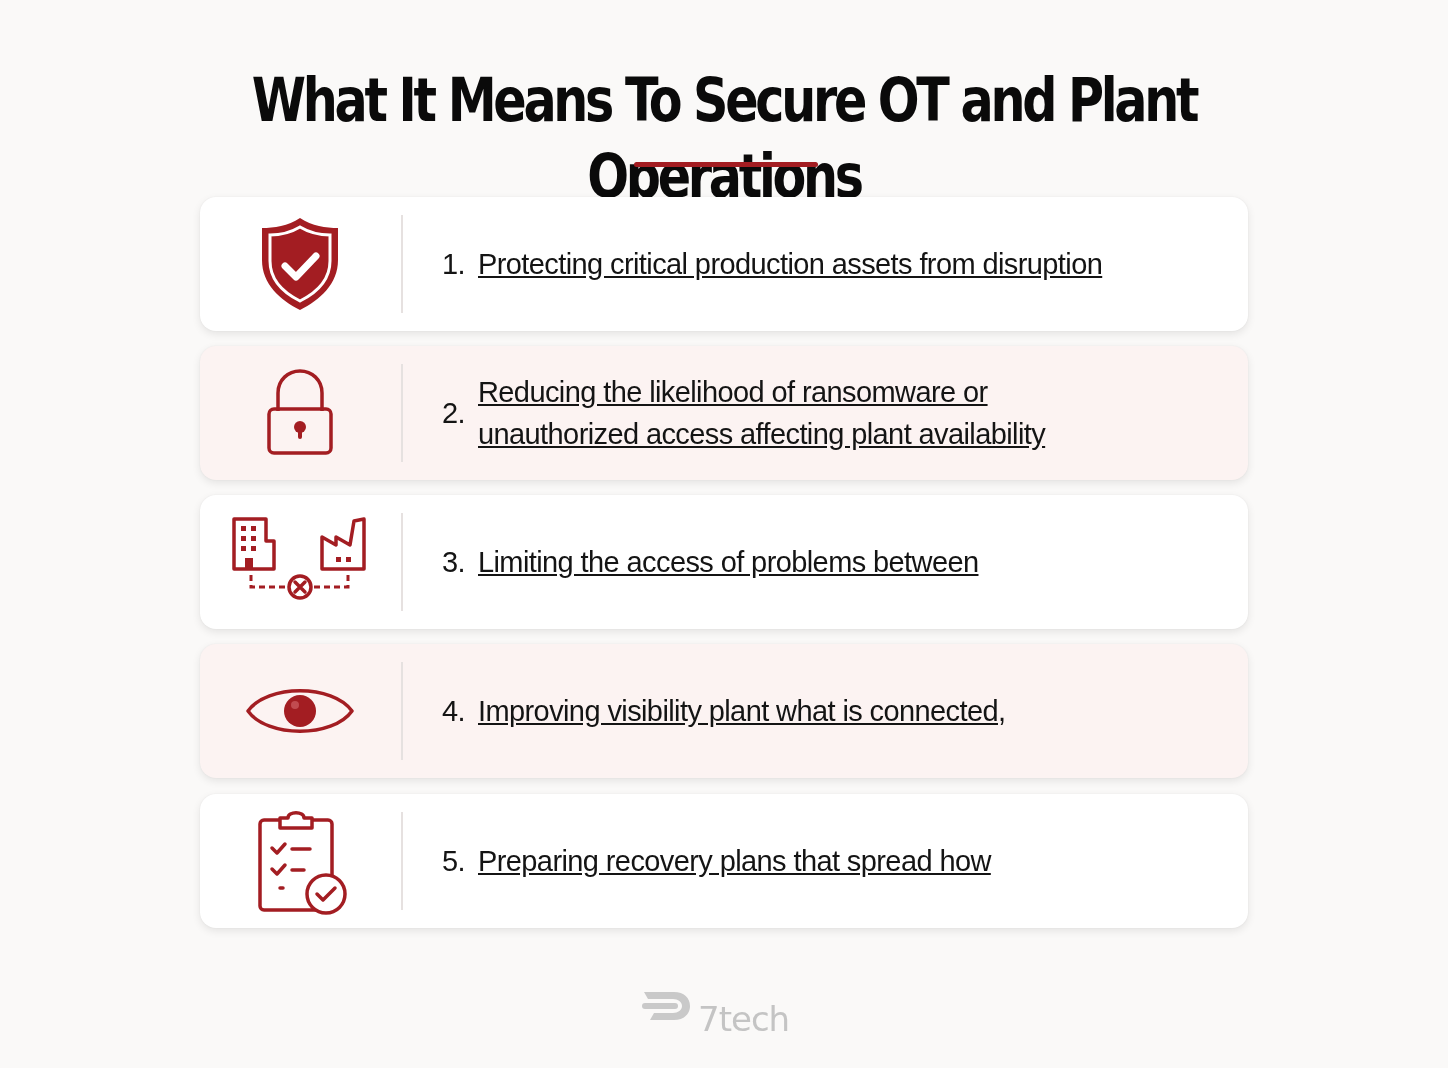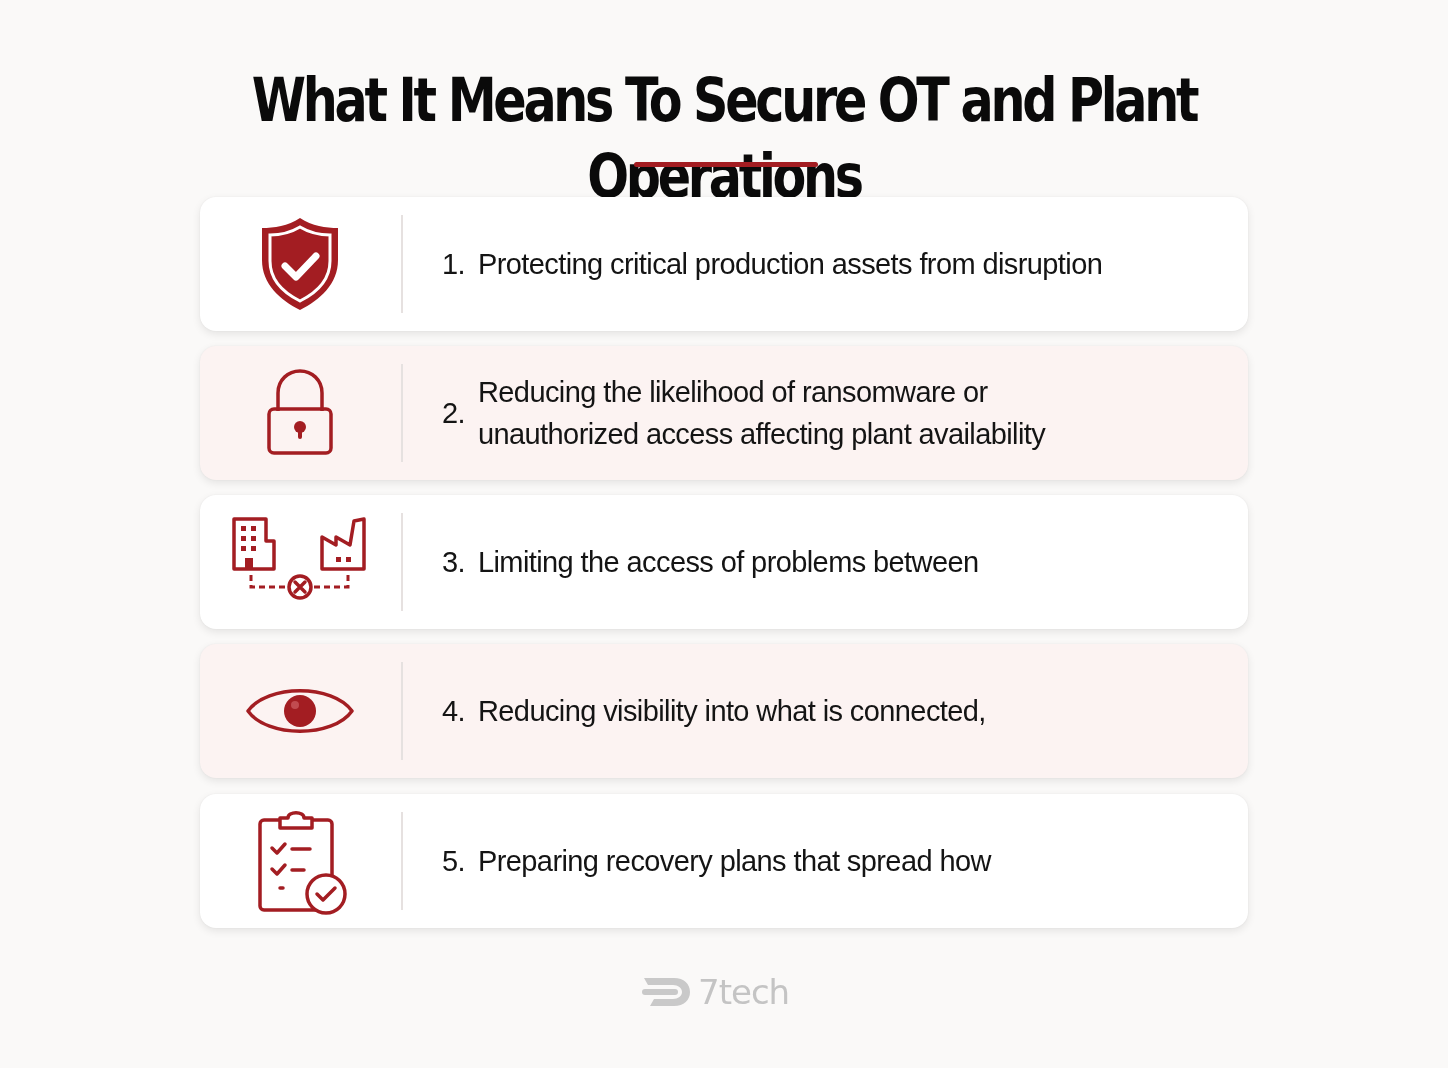--- a/index.html
+++ b/index.html
@@ -19,23 +19,23 @@
     background:#ffffff; box-shadow:0 3px 8px rgba(0,0,0,0.09), 0 0 2px rgba(0,0,0,0.05);
   }
   .card.tint { background:#fcf3f2; }
   .icon-wrap { position:absolute; left:0; top:0; width:200px; height:134px; display:flex; align-items:center; justify-content:center; }
   .divider { position:absolute; left:201px; top:18px; width:2px; height:98px; background:#e6e1e0; }
   .text {
     position:absolute; left:242px; top:0; height:134px; display:flex; align-items:center;
     font-size:29px; letter-spacing:-0.6px; line-height:42px; color:#141414;
   }
   .num { display:inline-block; width:36px; vertical-align:top; }
-  .lines { display:inline-block; vertical-align:top; }
+  .lines { display:inline-block; vertical-align:top;text-decoration:underline; }
   .logo { position:absolute; top:972px; left:640px; display:flex; align-items:center; gap:4px; }
-  .logo-text { font-family:"DejaVu Sans", sans-serif; font-size:34px; color:#c4c4c4; letter-spacing:-1px; }
+  .logo-text { font-family:"DejaVu Sans", sans-serif; font-size:34px; color:#c4c4c4; letter-spacing:-1px;margin-top:27px; }
 </style>
 </head>
 <body>
 
 <div class="title">What It Means To Secure OT and Plant Operations</div>
 <div class="rule"></div>
 
 <div class="card" style="top:197px;">
   <div class="icon-wrap">
     <svg width="84" height="96" viewBox="0 0 84 96">
@@ -113,21 +113,21 @@
     <svg width="110" height="70" viewBox="0 0 110 70">
       <path d="M3 35 C22 8 88 8 107 35 C88 62 22 62 3 35 Z" fill="none" stroke="#a31d22" stroke-width="3.5" stroke-linejoin="round"></path>
       <circle cx="55" cy="35" r="16" fill="#a31d22"></circle>
       <circle cx="50" cy="29" r="4" fill="#d66b6f" opacity="0.6"></circle>
     </svg>
   </div>
   <div class="divider"></div>
   <div class="text">
     <span class="num">4.</span>
     <span class="lines">
-      <span>Reducing visibility into what is connected,</span><br>
+      <span>Improving visibility plant what is connected,</span><br>
     </span>
   </div>
 </div>
 
 <div class="card" style="top:794px;">
   <div class="icon-wrap">
     <svg width="96" height="110" viewBox="0 0 96 110">
       <rect x="8" y="14" width="72" height="90" rx="4" fill="none" stroke="#a31d22" stroke-width="3.5"></rect>
       <path d="M28 22 L28 12 L36 12 C36 5 52 5 52 12 L60 12 L60 22 Z" fill="#fff" stroke="#a31d22" stroke-width="3.5" stroke-linejoin="round"></path>
       <path d="M20 42 L25 47 L33 38" fill="none" stroke="#a31d22" stroke-width="3.5" stroke-linecap="round" stroke-linejoin="round"></path>

